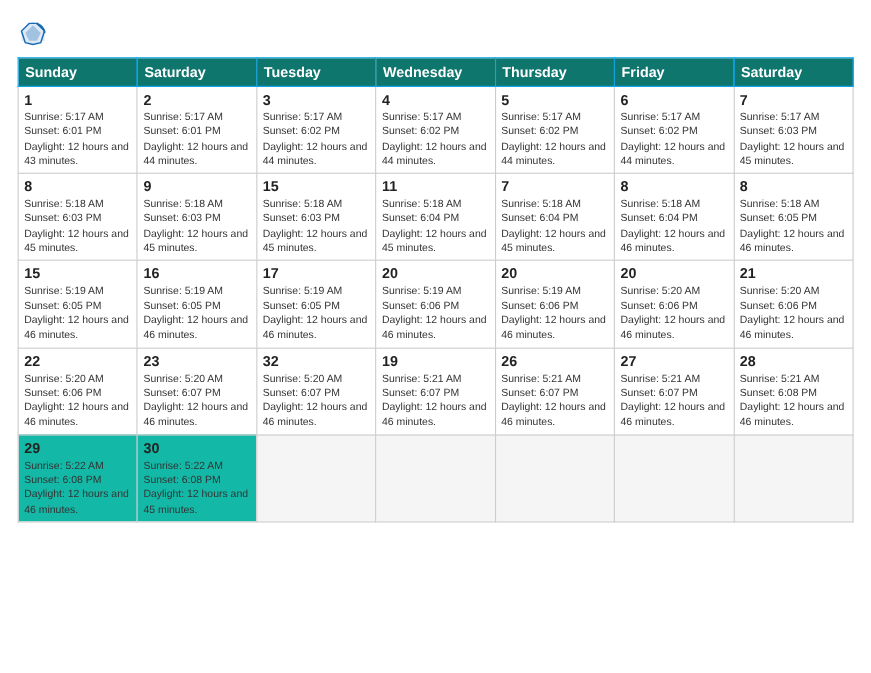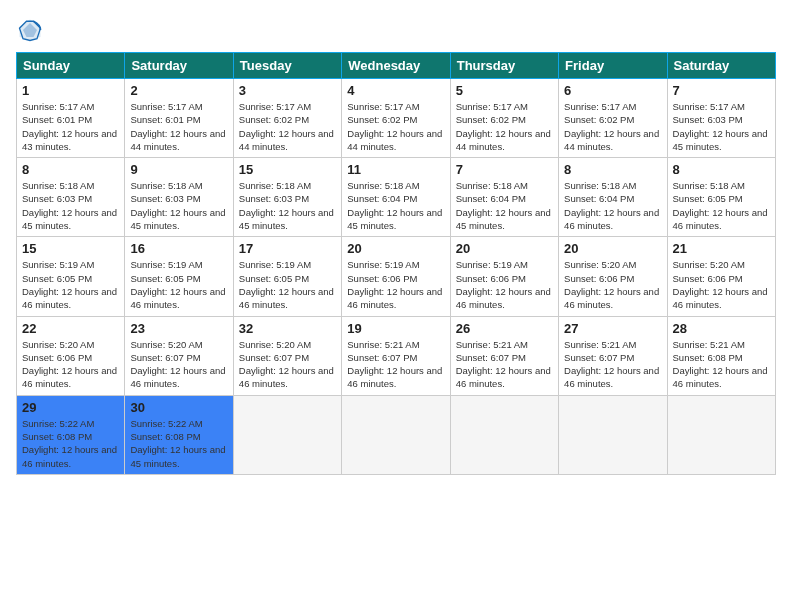--- a/index.html
+++ b/index.html
@@ -61,21 +61,21 @@
     }
     .calendar td {
       border: 1px solid #ccc;
       vertical-align: top;
       padding: 4px 5px;
       width: calc(100% / 7);
       min-height: 70px;
       background: #fff;
     }
     .calendar tr:last-child td {
-      background: #3b82f6;
+      background: #14b8a6;
     }
     .day-num {
       font-size: 13px;
       font-weight: bold;
       color: #222;
       display: block;
       margin-bottom: 2px;
     }
     .day-info {
       font-size: 9.5px;

